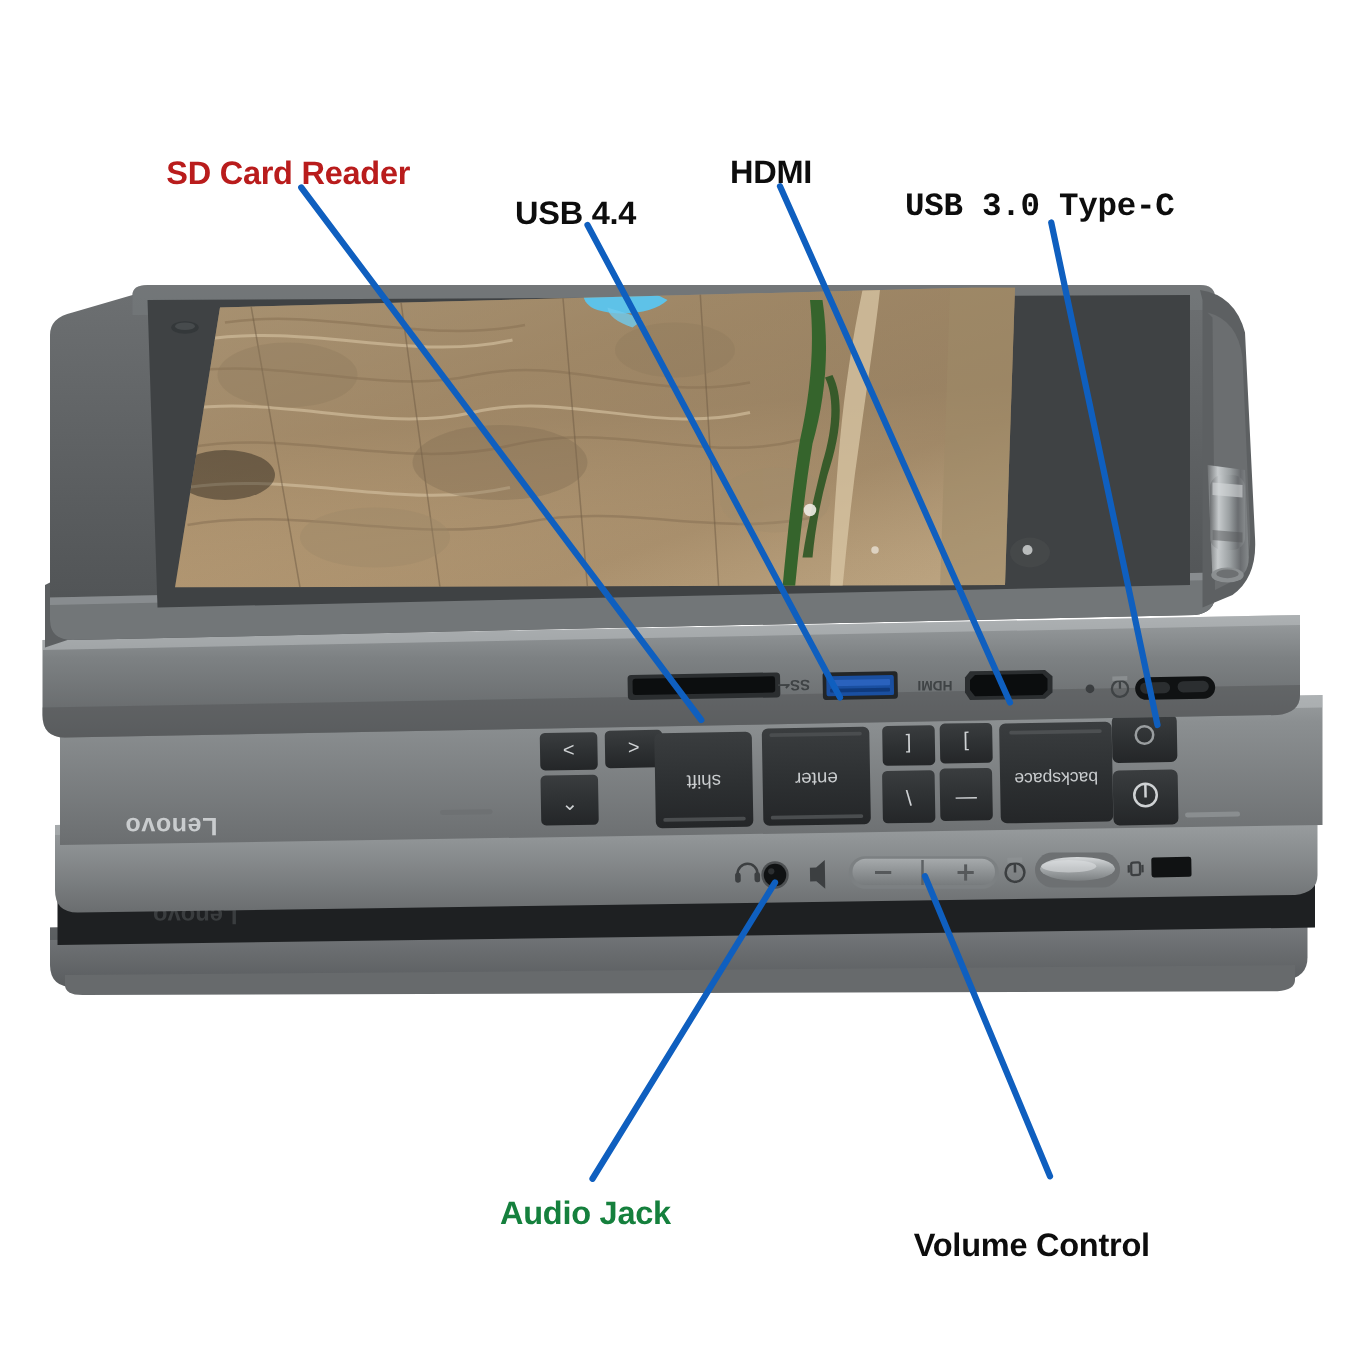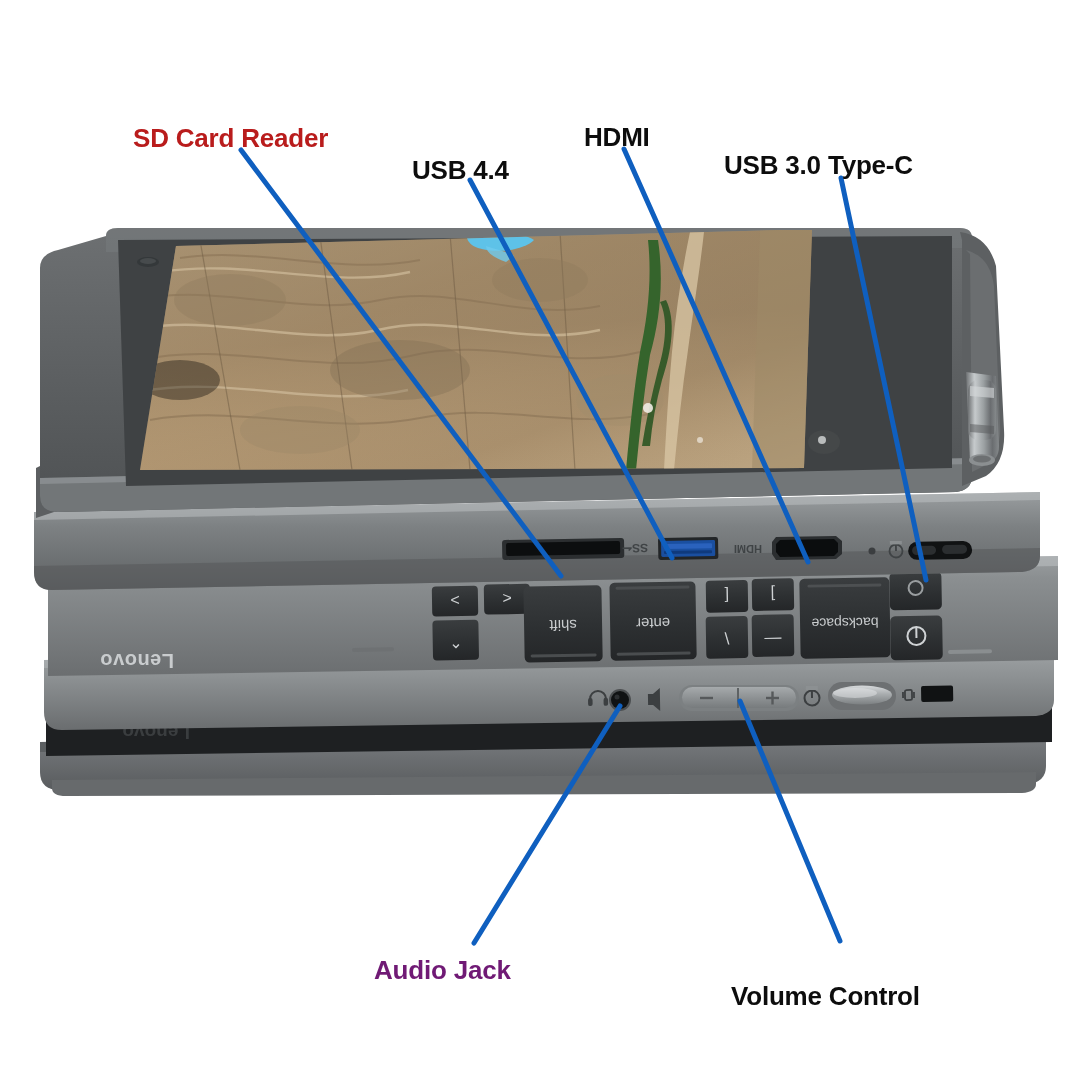--- a/index.html
+++ b/index.html
@@ -393,19 +393,19 @@
       <line id="line-volume-control" stroke-width="5" x1="740" y1="701" x2="840" y2="941" stroke="#0F5FBF"></line>
     </g>
   </svg>
 
   <div class="callout-label" id="label-sd-card-reader" style="left: 133px; top: 125px; color: #b91c1c;">SD Card Reader</div>
 
   <div class="callout-label" id="label-usb-3-0" style="left: 412px; top: 157px; color: rgb(13, 13, 13);">USB 4.4</div>
 
   <div class="callout-label" id="label-hdmi" style="left: 584px; top: 124px; color: rgb(13, 13, 13);">HDMI</div>
 
-  <div class="callout-label" id="label-usb-3-0-type-c" style="left: 724px; top: 152px; color: rgb(13, 13, 13);">USB 3.0 Type-C</div>
-
-  <div class="callout-label" id="label-audio-jack" style="left: 374px; top: 957px; color: #701a75; text-align: right;">Audio Jack</div>
+  <div class="callout-label" id="label-usb-3-0-type-c" style="left: 724px; top: 152px; color: rgb(13, 13, 13); font-family: Liberation Mono, monospace;">USB 3.0 Type-C</div>
+
+  <div class="callout-label" id="label-audio-jack" style="left: 400px; top: 957px; color: #15803d; text-align: right;">Audio Jack</div>
 
   <div class="callout-label" id="label-volume-control" style="left: 731px; top: 957px; color: rgb(13, 13, 13); margin-top: 26px;">Volume Control</div>
 
 </div>
 
 </body></html>

